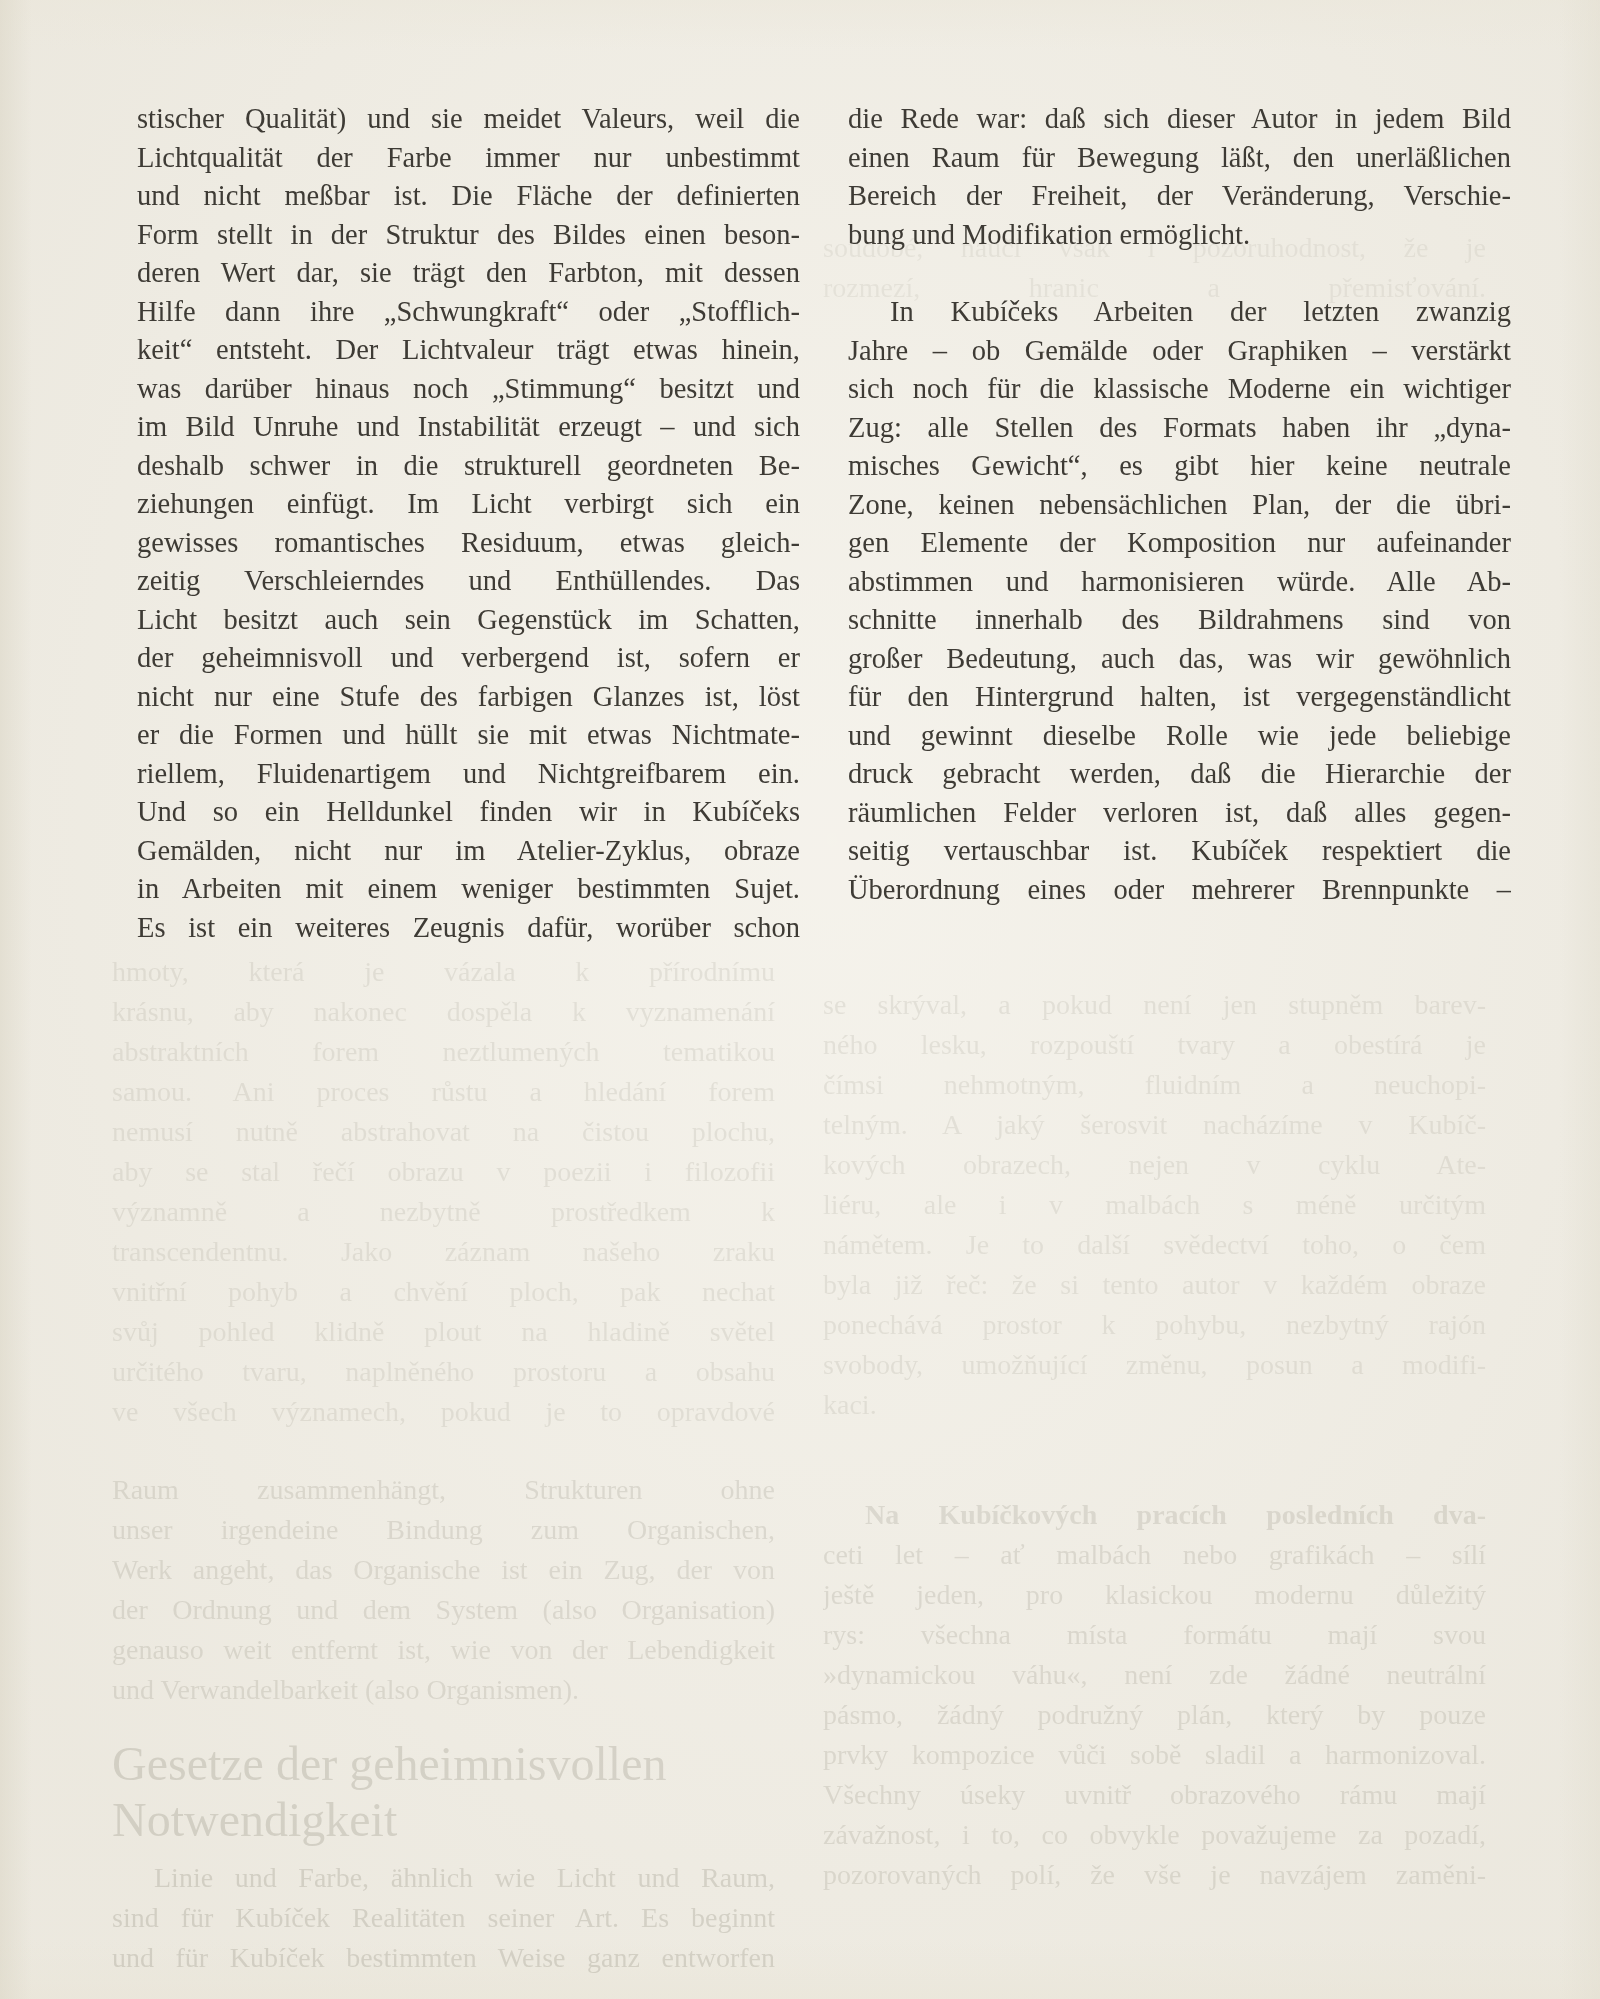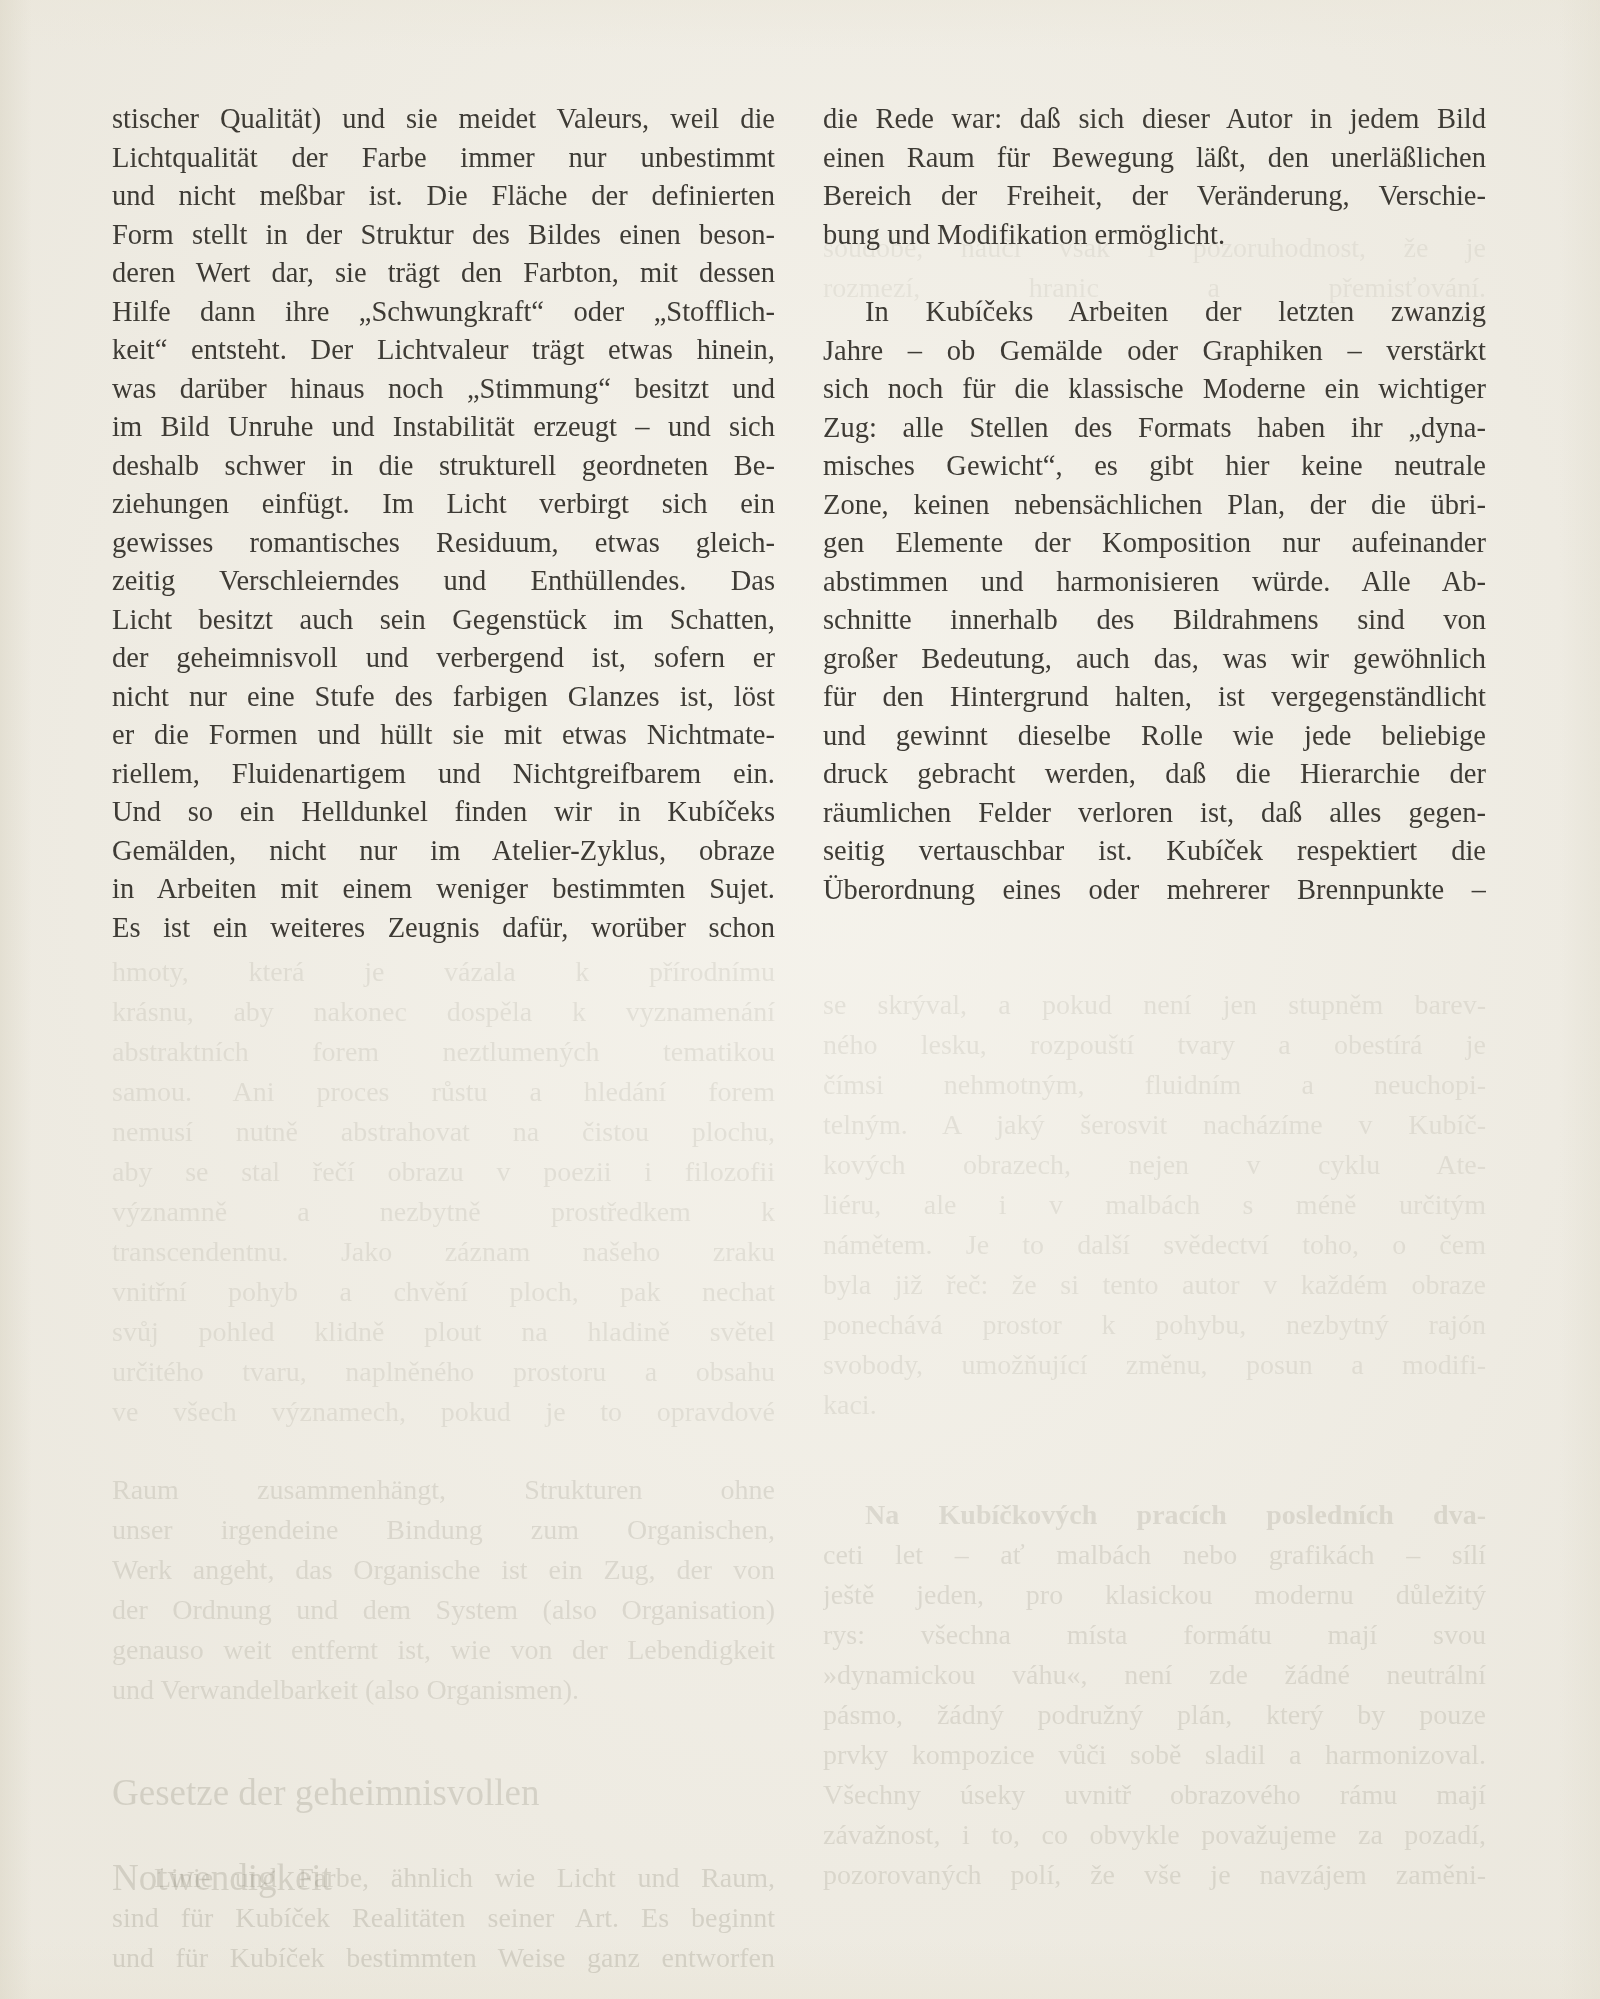--- a/index.html
+++ b/index.html
@@ -16,20 +16,21 @@
     background-color: var(--paper, #f2efe6);
     background-image:
       linear-gradient(90deg, rgba(219,214,198,0.55) 0%, rgba(242,239,230,0) 2%, rgba(242,239,230,0) 97.5%, rgba(226,222,208,0.5) 100%),
       linear-gradient(180deg, rgba(235,231,219,0.6) 0%, rgba(242,239,230,0) 2.5%, rgba(242,239,230,0) 97%, rgba(233,229,215,0.55) 100%),
       radial-gradient(ellipse at 52% 42%, rgba(255,255,255,0.22), rgba(120,110,90,0.05) 85%);
     font-family: "Liberation Serif", "DejaVu Serif", serif;
   }
   .col {
     position: absolute;
     width: 663px;
+    margin-left: 25px;
   }
   .col-left  { left: 112px; top: 100px; }
   .col-right { left: 823px; top: 100px; }
 
   .line {
     height: 38.5px;
     line-height: 38.5px;
     font-size: 28.5px;
     color: var(--ink, #3e3b35);
     text-align: justify;
@@ -61,27 +62,26 @@
     text-align-last: justify;
     overflow: hidden;
     white-space: nowrap;
   }
   .ghost-faint   { opacity: 0.12; }
   .ghost-soft    { opacity: 0.16; }
   .ghost-medium  { opacity: 0.20; }
   .ghost-gap     { opacity: 0.09; }
 
   .ghost-heading .gline {
-    font-size: 37px;
+    font-size: 48px;
     height: 56px;
     line-height: 56px;
     text-align: right;
     text-align-last: left;
     white-space: nowrap;
-    margin-top: 29px;
   }
   [data-name="show-through-left-closing"] .gline:first-child { text-indent: 42px; }
   [data-name="show-through-right-block-2"] .gline:first-child { text-indent: 42px; font-weight: bold; }
   [data-name="show-through-right-block-1"] .gline:last-child,
   [data-name="show-through-left-block-2"] .gline:last-child {
     text-align-last: left; white-space: normal;
   }
 </style>
 </head>
 <body>

